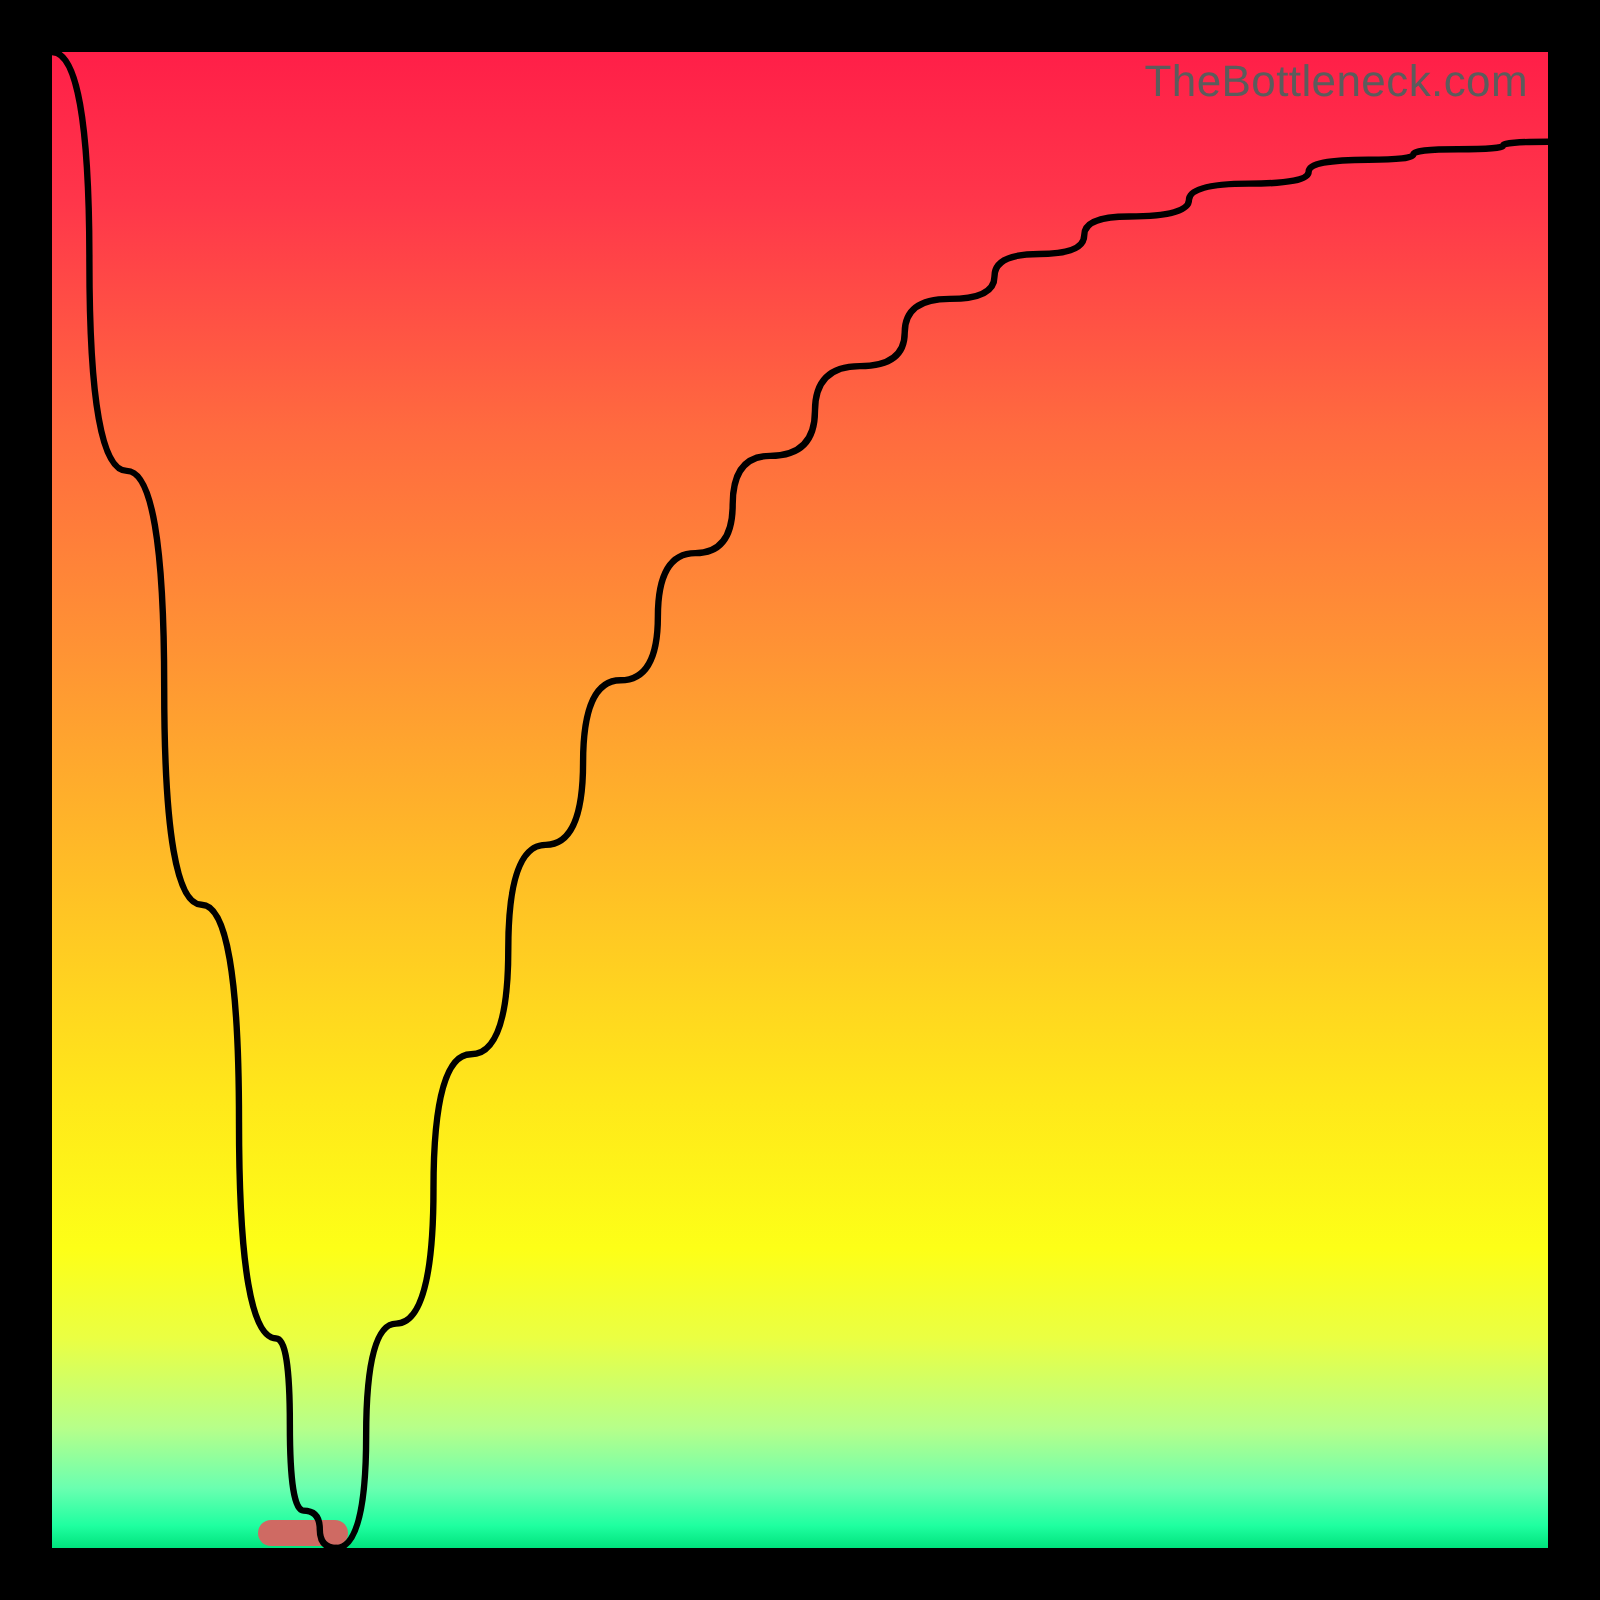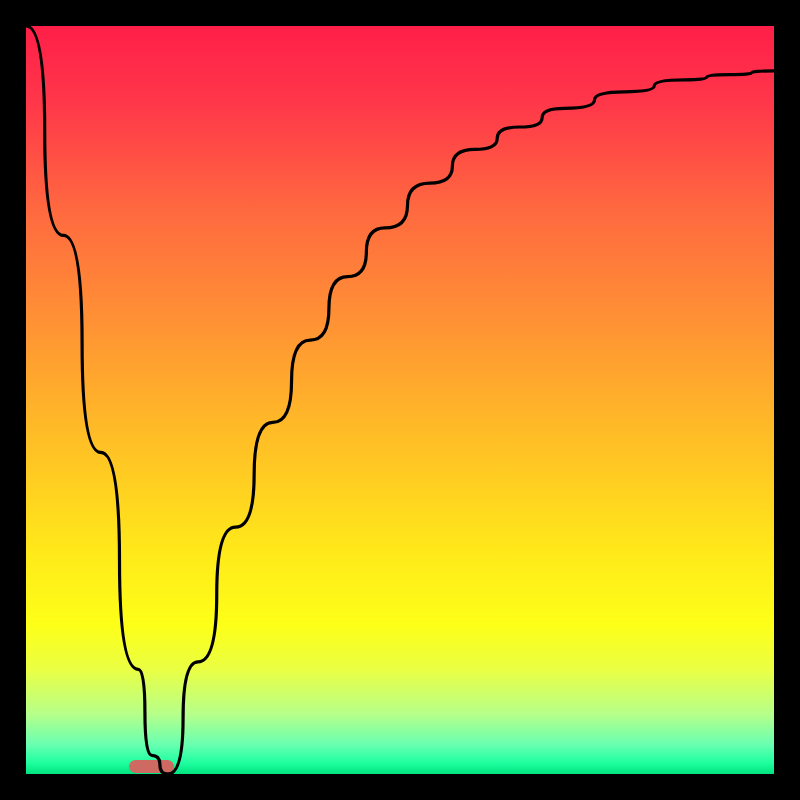--- a/index.html
+++ b/index.html
@@ -83,14 +83,15 @@
       <rect x="0" y="0" width="748" height="748" fill="url(#bg)"></rect>
     </svg>
 
     <div class="minmark" style="width: 44.88px; height: 13px; left: 103.224px; bottom: 1px; background: rgb(207, 106, 99);"></div>
 
     <svg class="curves" viewBox="0 0 748 748" preserveAspectRatio="none">
       <path id="left-arm" fill="none" stroke="#000" stroke-width="3.2" stroke-linecap="round" d="M 0.00 0.00 Q 18.70 0.00 18.70 104.72 Q 18.70 209.44 37.40 209.44 Q 56.10 209.44 56.10 317.90 Q 56.10 426.36 74.80 426.36 Q 93.50 426.36 93.50 534.82 Q 93.50 643.28 112.20 643.28 Q 118.93 643.28 118.93 686.29 Q 118.93 729.30 125.66 729.30 Q 133.89 729.30 133.89 738.65 Q 133.89 748.00 142.12 748.00"></path>
       <path id="right-arm" fill="none" stroke="#000" stroke-width="3.2" stroke-linecap="round" d="M 142.12 748.00 Q 157.08 748.00 157.08 691.90 Q 157.08 635.80 172.04 635.80 Q 190.74 635.80 190.74 568.48 Q 190.74 501.16 209.44 501.16 Q 228.14 501.16 228.14 448.80 Q 228.14 396.44 246.84 396.44 Q 265.54 396.44 265.54 355.30 Q 265.54 314.16 284.24 314.16 Q 302.94 314.16 302.94 282.37 Q 302.94 250.58 321.64 250.58 Q 340.34 250.58 340.34 226.27 Q 340.34 201.96 359.04 201.96 Q 381.48 201.96 381.48 179.52 Q 381.48 157.08 403.92 157.08 Q 426.36 157.08 426.36 140.25 Q 426.36 123.42 448.80 123.42 Q 471.24 123.42 471.24 112.20 Q 471.24 100.98 493.68 100.98 Q 516.12 100.98 516.12 91.63 Q 516.12 82.28 538.56 82.28 Q 568.48 82.28 568.48 74.05 Q 568.48 65.82 598.40 65.82 Q 628.32 65.82 628.32 59.84 Q 628.32 53.86 658.24 53.86 Q 680.68 53.86 680.68 51.24 Q 680.68 48.62 703.12 48.62 Q 725.56 48.62 725.56 46.75 Q 725.56 44.88 748.00 44.88"></path>
     </svg>
 
+    <div class="watermark">TheBottleneck.com</div>
   </div>
 </div>
 
 </body></html>

